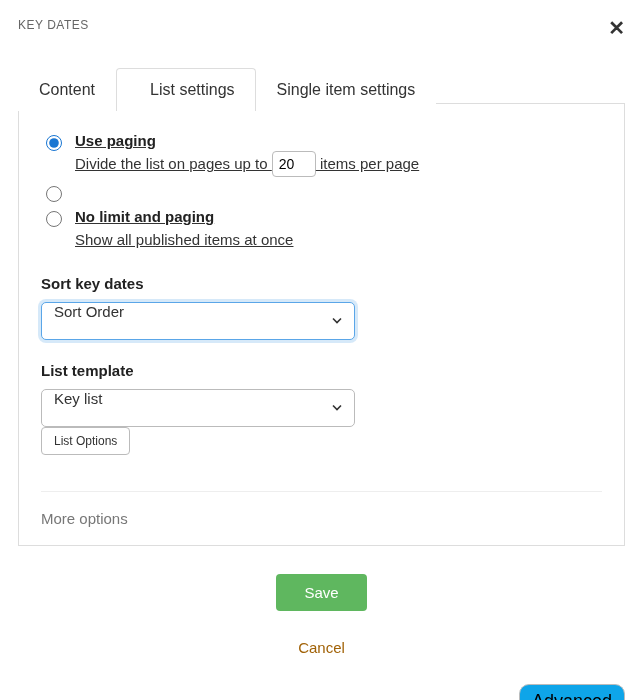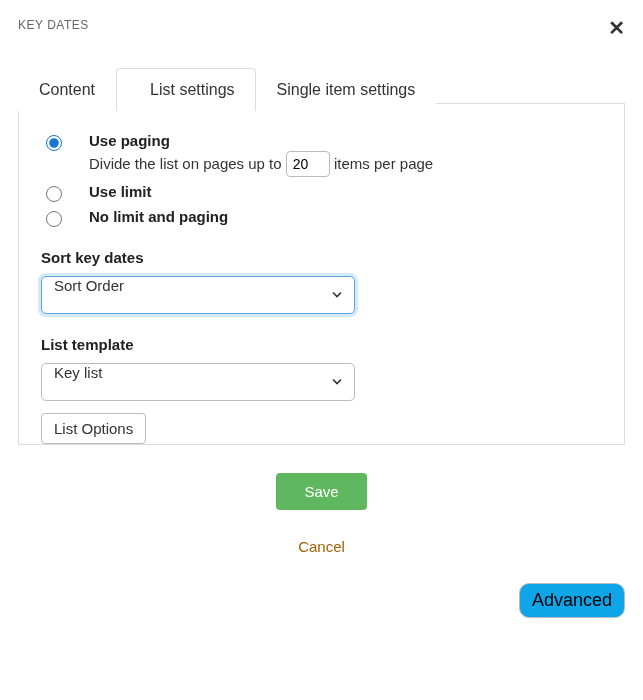--- a/index.html
+++ b/index.html
@@ -52,21 +52,21 @@
     border-radius: 4px 4px 0 0;
     background: #fff;
     padding-left: 33px;
   }
   .panel {
     border: 1px solid #ddd;
     border-top: none;
     padding: 28px 22px 0 22px;
     font-size: 15px;
   }
-  .radio-group { margin-bottom: 6px; display: flex; align-items: flex-start; gap: 24px; }
+  .radio-group { margin-bottom: 6px; display: flex; align-items: flex-start; gap: 10px; text-decoration: underline; }
   .radio-input { margin-top: 3px; width: 16px; height: 16px; accent-color: #1976d2; flex-shrink:0; }
   .radio-body { flex: 1; }
   .radio-title { font-weight: 600; color: #222; margin-bottom: 2px; }
   .radio-desc { color: #333; font-size: 15px; line-height: 1.7; }
   .inline-input {
     width: 44px;
     height: 26px;
     border: 1px solid #bbb;
     border-radius: 4px;
     padding: 2px 6px;
@@ -104,26 +104,25 @@
   .select-caret {
     position: absolute;
     right: 12px;
     top: 50%;
     transform: translateY(-50%);
     pointer-events: none;
     color: #333;
   }
   .small-btn {
     display: inline-block;
-    margin-top: 12px;
     padding: 6px 12px;
     border: 1px solid #bbb;
     border-radius: 4px;
     background: #fff;
-    font-size: 15px;
+    font-size: 12px;
     cursor: pointer;
     color: #333;
   }
   .more-row {
     margin-top: 36px;
     border-top: 1px solid #eee;
     padding: 18px 0 18px 0;
     color: #777;
     font-size: 15px;
   }
@@ -180,28 +179,28 @@
       <div class="radio-title">Use paging</div>
       <div class="radio-desc">
         <span>Divide the list on pages up to </span><input class="inline-input" value="20" style=""><span> items per page</span>
       </div>
     </div>
   </div>
 
   <div class="radio-group">
     <input type="radio" name="paging" class="radio-input" style="">
     <div class="radio-body">
-      <div class="radio-title">Use limit</div>
     </div>
   </div>
 
   <div class="radio-group">
     <input type="radio" name="paging" class="radio-input" style="">
     <div class="radio-body">
       <div class="radio-title">No limit and paging</div>
+      <div class="radio-desc">Show all published items at once</div>
     </div>
   </div>
 
   <div class="field-label">Sort key dates</div>
   <div class="select-wrap">
     <div class="select focused" tabindex="0">Sort Order</div>
     <span class="select-caret">
       <svg width="12" height="12" viewBox="0 0 12 12">
           <path d="M2 4 L6 8 L10 4" fill="none" stroke="#333" stroke-width="1.6"></path>
         </svg>
@@ -213,19 +212,20 @@
     <div class="select" tabindex="0">Key list</div>
     <span class="select-caret">
       <svg width="12" height="12" viewBox="0 0 12 12">
           <path d="M2 4 L6 8 L10 4" fill="none" stroke="#333" stroke-width="1.6"></path>
         </svg>
     </span>
   </div>
 
   <button class="small-btn">List Options</button>
 
+  <div class="more-row">More options</div>
 </div>
 
 <div class="footer">
   <button class="btn-save">Save</button>
   <span class="link-cancel">Cancel</span>
   <button class="btn-adv">Advanced</button>
 </div>
 
 </body></html>

